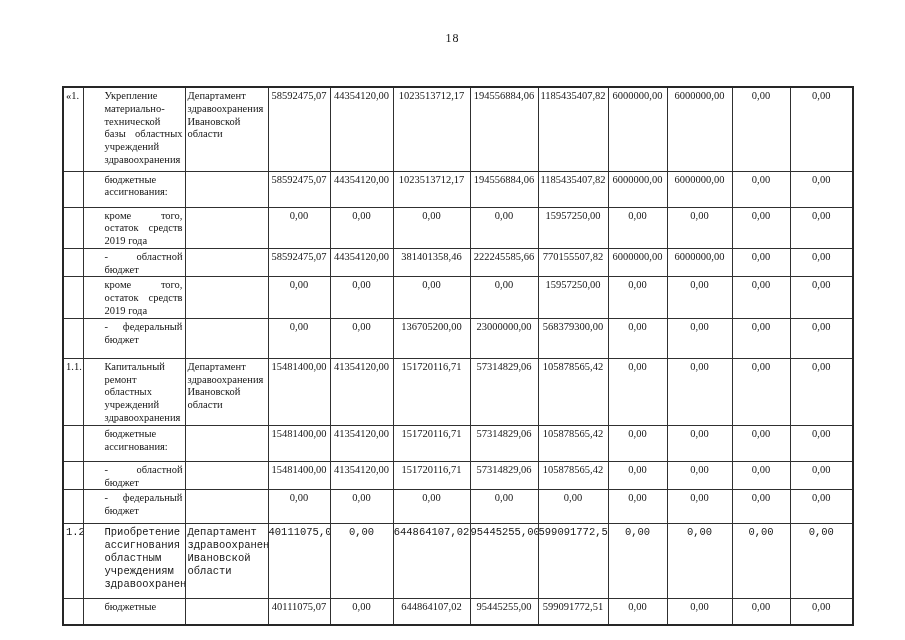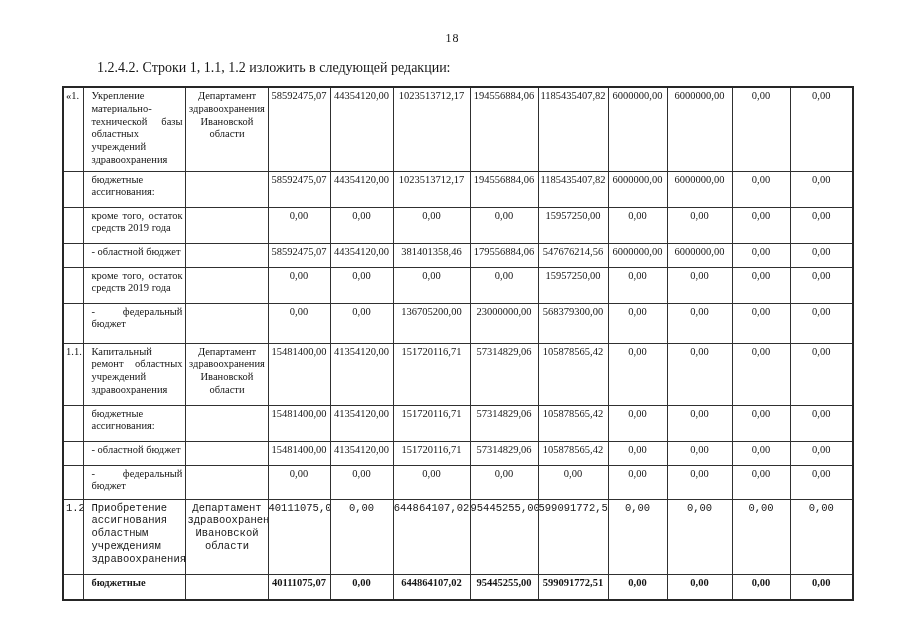--- a/index.html
+++ b/index.html
@@ -47,40 +47,39 @@
     font-size: 10.5px;
     line-height: 1.22;
     overflow: hidden;
   }
   td.num {
     text-align: left;
     padding: 2px 1px 0 2px;
   }
   td.name {
     text-align: justify;
-    padding: 2px 2px 0 8px;
+    padding: 2px 2px 0 21px;
     margin-left: 24px;
   }
   td.dept {
-    text-align: center;
+    text-align: left;
     padding: 2px 1px 0 2px;
   }
   td.val {
     text-align: center;
     padding: 2px 0 0 0;
     white-space: nowrap;
   }
 </style>
 </head>
 <body>
 
 <div class="page">
   <div class="page-number">18</div>
 
-  <div class="heading">1.2.4.2. Строки 1, 1.1, 1.2 изложить в следующей редакции:</div>
 
   <table class="doc-table">
     <colgroup>
         <col style="width: 20px;">
         <col style="width: 102px;">
         <col style="width: 83px;">
         <col style="width: 62px;">
         <col style="width: 63px;">
         <col style="width: 77px;">
         <col style="width: 68px;">
@@ -133,22 +132,22 @@
           <td class="val">0,00</td>
           <td class="val">0,00</td>
         </tr>
         <tr style="height: 24px;">
           <td class="num"></td>
           <td class="name">- областной бюджет</td>
           <td class="dept"></td>
           <td class="val">58592475,07</td>
           <td class="val">44354120,00</td>
           <td class="val">381401358,46</td>
-          <td class="val">179556884,06</td>
-          <td class="val">547676214,56</td>
+          <td class="val">222245585,66</td>
+          <td class="val">770155507,82</td>
           <td class="val">6000000,00</td>
           <td class="val">6000000,00</td>
           <td class="val">0,00</td>
           <td class="val">0,00</td>
         </tr>
         <tr style="height: 36px;">
           <td class="num"></td>
           <td class="name">кроме того, остаток средств 2019 года</td>
           <td class="dept"></td>
           <td class="val">0,00</td>
@@ -238,21 +237,21 @@
           <td class="val">40111075,07</td>
           <td class="val">0,00</td>
           <td class="val">644864107,02</td>
           <td class="val">95445255,00</td>
           <td class="val">599091772,51</td>
           <td class="val">0,00</td>
           <td class="val">0,00</td>
           <td class="val">0,00</td>
           <td class="val">0,00</td>
         </tr>
-        <tr style="height: 26px; font-weight: bold;">
+        <tr style="height: 26px;">
           <td class="num"></td>
           <td class="name">бюджетные</td>
           <td class="dept"></td>
           <td class="val">40111075,07</td>
           <td class="val">0,00</td>
           <td class="val">644864107,02</td>
           <td class="val">95445255,00</td>
           <td class="val">599091772,51</td>
           <td class="val">0,00</td>
           <td class="val">0,00</td>

